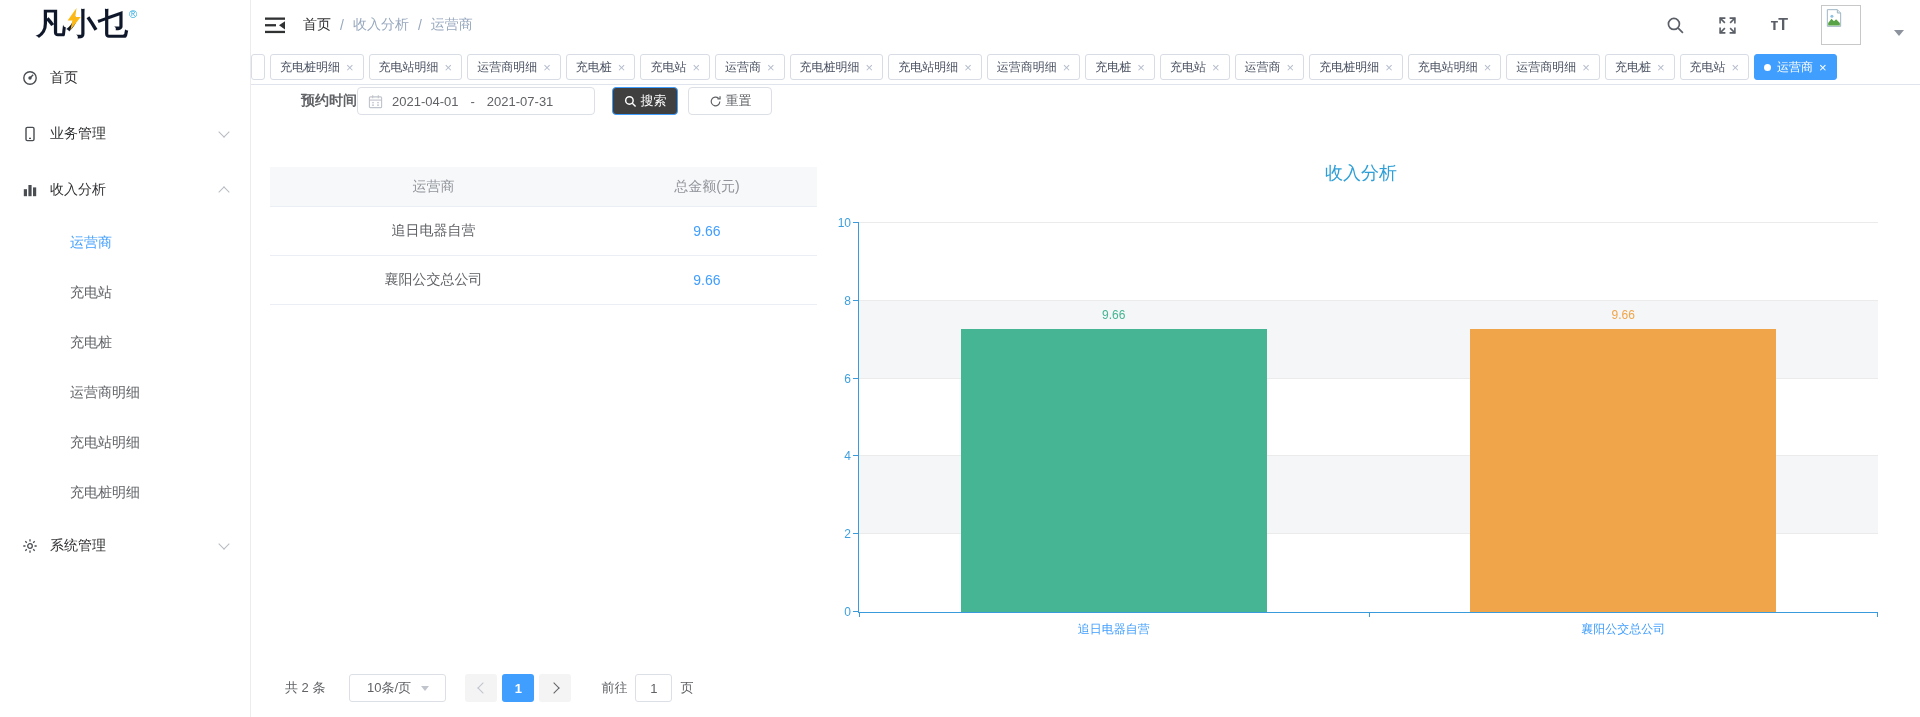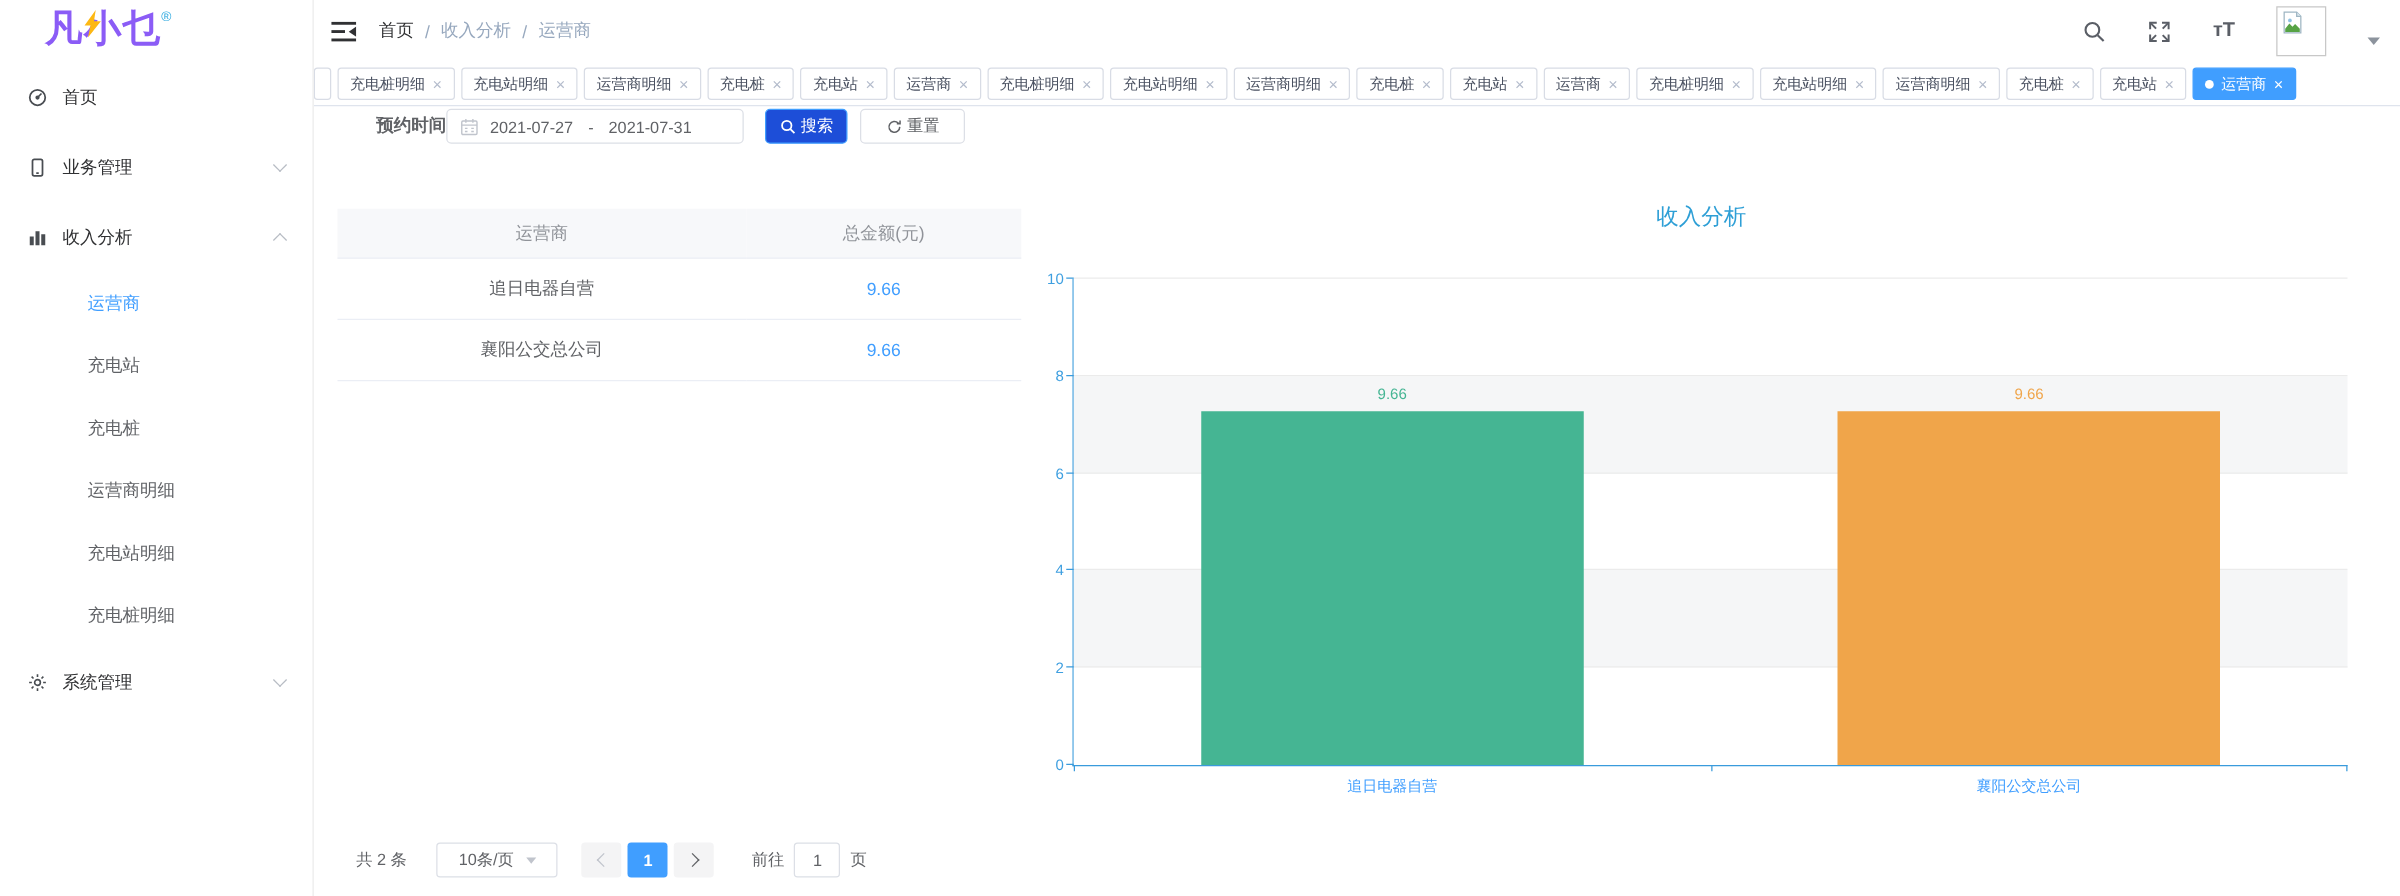--- a/index.html
+++ b/index.html
@@ -1,21 +1,21 @@
 <!DOCTYPE html>
 <html><head>
 <meta charset="utf-8">
 <style>
   html,body{margin:0;padding:0;background:#fff;font-family:"Liberation Sans","DejaVu Sans",sans-serif;}
   .stage{position:relative;width:1920px;height:717px;overflow:hidden;background:#fff;}
 
   
   .sidebar{position:absolute;left:0;top:0;width:250px;height:717px;background:#fff;border-right:1px solid #ececec;z-index:5;}
   .logo{height:50px;display:flex;align-items:flex-start;padding:6px 0 0 36px;box-sizing:border-box;}
-  .logo-text{font-size:30px;font-weight:bold;color:#8b5cf6;letter-spacing:1px;position:relative;line-height:36px;}
+  .logo-text{font-size:30px;font-weight:bold;color:#0f172a;letter-spacing:1px;position:relative;line-height:36px;}
   .logo-bolt{position:absolute;left:66px;top:8px;}
   .logo-reg{font-size:11px;color:#2AA7DF;margin-top:2px;}
   .menu-item{height:56px;display:flex;align-items:center;padding:0 22px;color:#303133;font-size:14px;cursor:pointer;box-sizing:border-box;}
   .mi-icon{width:16px;height:16px;margin-right:12px;color:#494d52;display:flex;align-items:center;}
   .mi-label{flex:1;}
   .chev{width:7px;height:7px;border-right:1.4px solid #b7bcc4;border-bottom:1.4px solid #b7bcc4;transform:rotate(45deg);margin-top:-4px;}
   .chev.up{transform:rotate(-135deg);margin-top:4px;}
   .submenu-item{height:50px;display:flex;align-items:center;padding-left:70px;font-size:14px;color:#606266;cursor:pointer;}
   .submenu-item.active{color:#409EFF;}
 
@@ -43,21 +43,21 @@
   .tab.sliver{width:14px;margin-left:-12px;padding:0;}
 
   
   .content{position:relative;height:632px;}
   .filterbar{position:absolute;left:50px;top:2px;height:28px;display:flex;align-items:center;}
   .filter-label{font-size:14px;font-weight:bold;color:#606266;}
   .date-range{width:238px;height:28px;border:1px solid #dcdfe6;border-radius:4px;display:flex;align-items:center;padding:0 10px;box-sizing:border-box;font-size:13px;color:#606266;margin-right:17px;cursor:pointer;background:#fff;}
   .date-range .cal{margin-right:9px;display:flex;}
   .date-range .sep{margin:0 12px;color:#606266;}
   .btn{height:28px;border-radius:4px;font-size:13px;display:inline-flex;align-items:center;justify-content:center;cursor:pointer;box-sizing:border-box;gap:4px;}
-  .btn-primary{background:#1d4ed8;border:1px solid #409EFF;color:#fff;width:66px;margin-right:10px;}
+  .btn-primary{background:#404040;border:1px solid #409EFF;color:#fff;width:66px;margin-right:10px;}
   .btn-plain{border:1px solid #dcdfe6;background:#fff;color:#606266;width:84px;}
 
   .table-wrap{position:absolute;left:19px;top:82px;width:547px;}
   .dtable{width:100%;border-collapse:collapse;font-size:14px;}
   .dtable th{background:#f7f8fa;height:37px;color:#909399;font-weight:normal;text-align:center;border-bottom:1px solid #ebeef5;}
   .dtable td{height:46px;color:#606266;text-align:center;border-bottom:1px solid #ebeef5;}
   .dtable td.amount{color:#409EFF;}
 
   .pagination{position:absolute;left:34px;top:589px;height:28px;display:flex;align-items:center;font-size:13px;color:#606266;}
   .pg-total{margin-right:24px;}
@@ -286,21 +286,21 @@
         <span class="filter-label">预约时间</span>
         <div class="date-range">
           <span class="cal">
             <svg width="15" height="15" viewBox="0 0 16 16" fill="none" stroke="#c0c4cc" stroke-width="1.2">
                 <rect x="1.5" y="3" width="13" height="11.5" rx="1"></rect>
                 <path d="M1.5 6.5 h13"></path>
                 <path d="M5 1.2 v3.2 M11 1.2 v3.2"></path>
                 <path d="M4.2 9.3 h2.2 M9.6 9.3 h2.2 M4.2 11.9 h2.2 M9.6 11.9 h2.2"></path>
               </svg>
           </span>
-          <span>2021-07-27</span>
+          <span>2021-04-01</span>
           <span class="sep">-</span>
           <span>2021-07-31</span>
         </div>
         <button class="btn btn-primary">
           <svg width="13" height="13" viewBox="0 0 18 18" fill="none" stroke="#fff" stroke-width="2">
               <circle cx="7.5" cy="7.5" r="5.2"></circle>
               <path d="M11.5 11.5 L16 16"></path>
             </svg>
           <span>搜索</span>
         </button>

